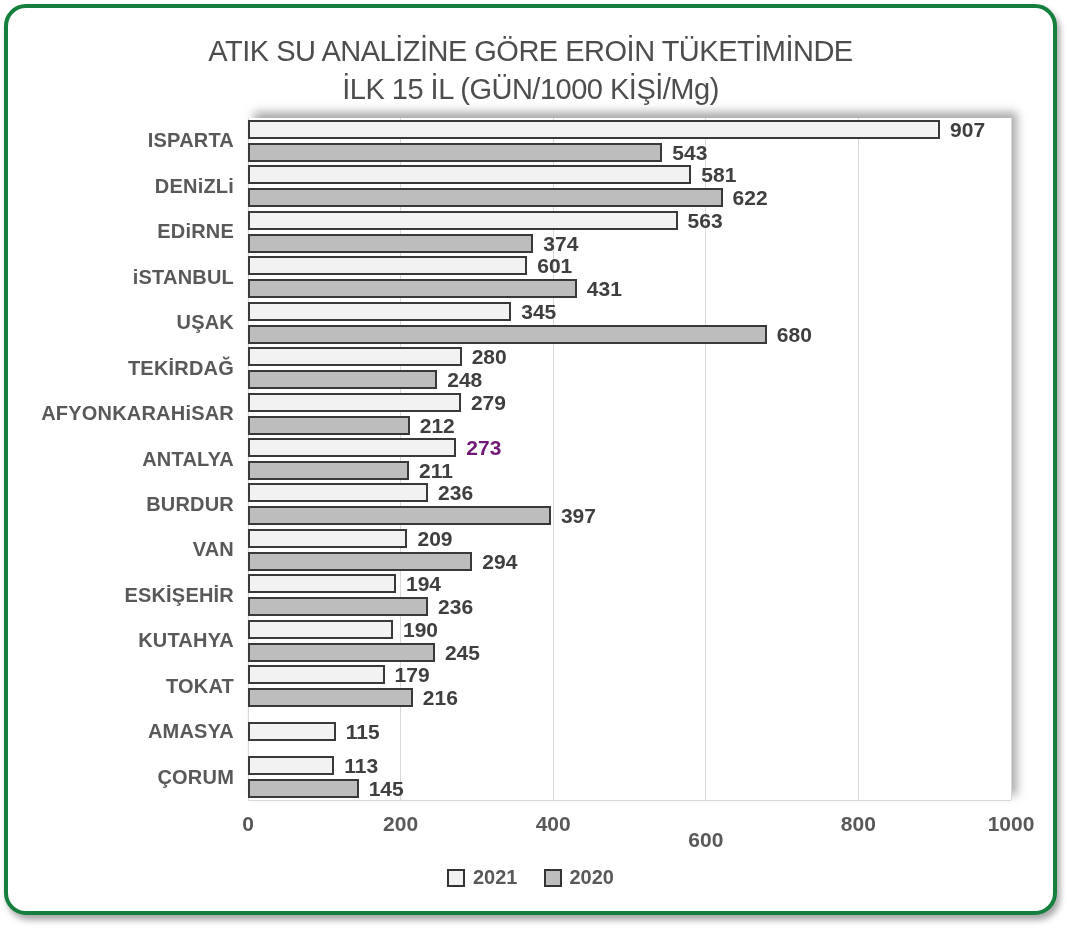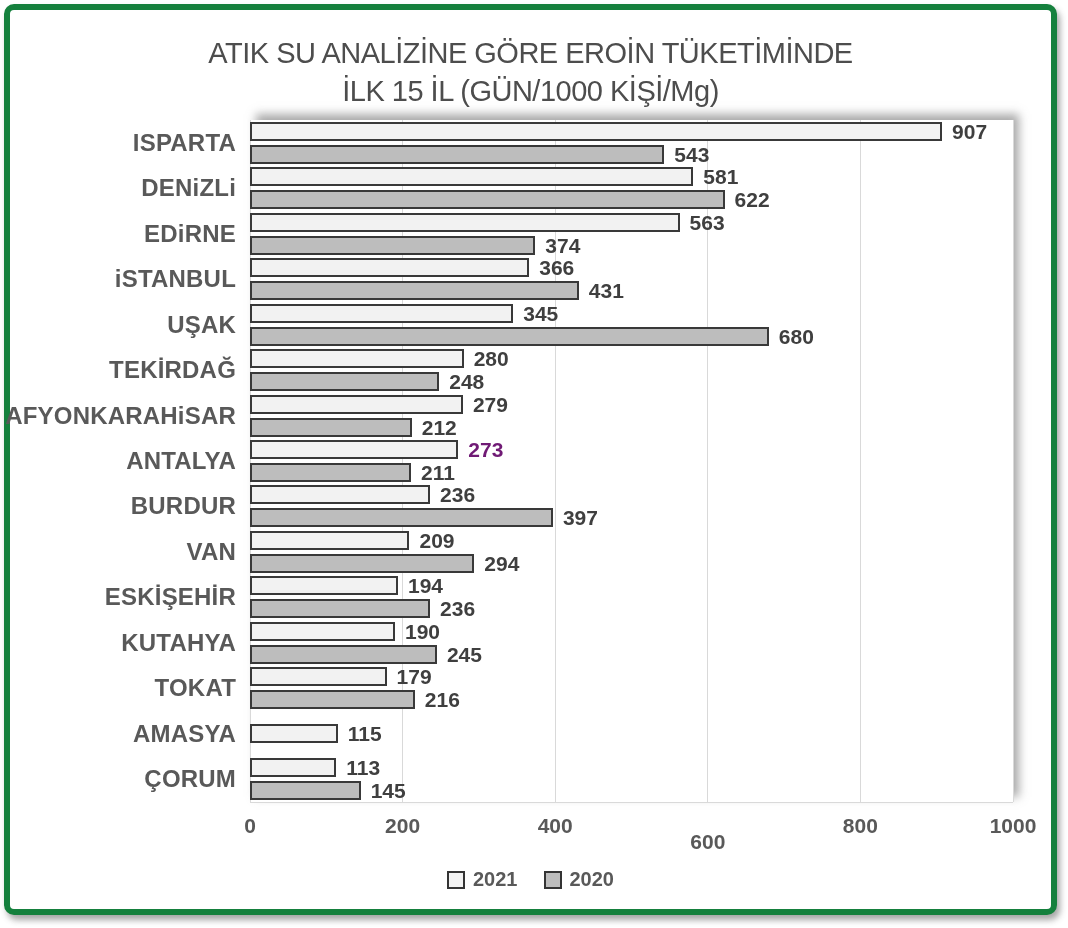--- a/index.html
+++ b/index.html
@@ -2,21 +2,21 @@
 <html><head>
 <meta charset="utf-8">
 <style>
   html,body{margin:0;padding:0;}
   body{
     width:1068px;height:928px;position:relative;background:#ffffff;
     font-family:"Liberation Sans",sans-serif;overflow:hidden;
   }
   .frame{
     position:absolute;left:4px;top:4px;right:11px;bottom:13px;
-    background:#ffffff;border:6px solid #15803d;border-radius:10px;
+    background:#ffffff;border:4px solid #15803d;border-radius:22px;
     box-shadow:3px 5px 6px rgba(60,60,60,0.45);
   }
   .title{
     position:absolute;top:24px;left:0;width:100%;
     text-align:center;color:#4d4d4d;font-size:29px;line-height:38px;
     font-weight:400;letter-spacing:-0.5px;
   }
   .plot{
     position:absolute;left:240px;top:110px;width:763px;height:682px;
     background:#ffffff;
@@ -25,21 +25,21 @@
   }
   .gridline{
     position:absolute;top:0;bottom:0;width:1px;background:#d9d9d9;
   }
   .cat-labels{
     position:absolute;left:0;top:110px;width:226px;height:682px;
     display:flex;flex-direction:column;
   }
   .cat-label{
     flex:1;display:flex;align-items:center;justify-content:flex-end;
-    font-weight:700;font-size:24px;color:#595959;letter-spacing:0.2px;
+    font-weight:700;font-size:20px;color:#595959;letter-spacing:0.2px;
   }
   .rows{
     position:absolute;left:240px;top:110px;width:763px;height:682px;
     display:flex;flex-direction:column;
   }
   .row{
     flex:1;display:flex;flex-direction:column;justify-content:center;gap:4px;
   }
   .barline{display:flex;align-items:center;height:19px;}
   .bar{
@@ -127,21 +127,21 @@
           <span class="val" style="color: rgb(63, 63, 63); text-align: right;">563</span>
         </div>
         <div class="barline">
           <div class="bar" style="width: 37.4%; background: rgb(189, 189, 189); border-color: rgb(57, 57, 57);"></div>
           <span class="val" style="color: rgb(63, 63, 63);">374</span>
         </div>
       </div>
       <div class="row">
         <div class="barline">
           <div class="bar" style="width: 36.6%; background: rgb(242, 242, 242); border-color: rgb(57, 57, 57);"></div>
-          <span class="val" style="color: rgb(63, 63, 63);">366</span>
+          <span class="val" style="color: rgb(63, 63, 63);">601</span>
         </div>
         <div class="barline">
           <div class="bar" style="width: 43.1%; background: rgb(189, 189, 189); border-color: rgb(57, 57, 57);"></div>
           <span class="val" style="color: rgb(63, 63, 63);">431</span>
         </div>
       </div>
       <div class="row">
         <div class="barline">
           <div class="bar" style="width: 34.5%; background: rgb(242, 242, 242); border-color: rgb(57, 57, 57);"></div>
           <span class="val" style="color: rgb(63, 63, 63);">345</span>

